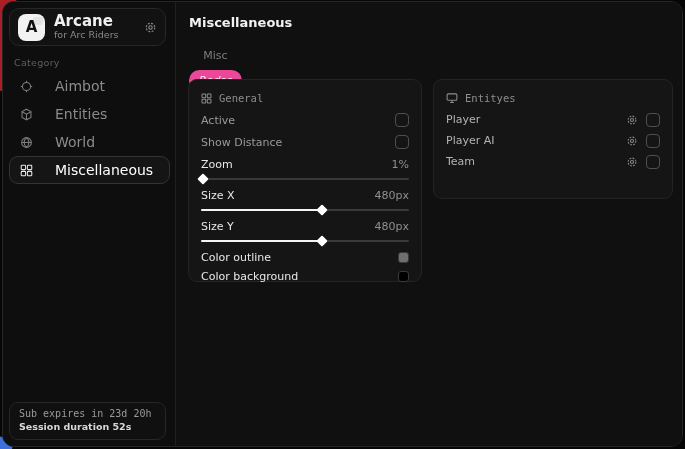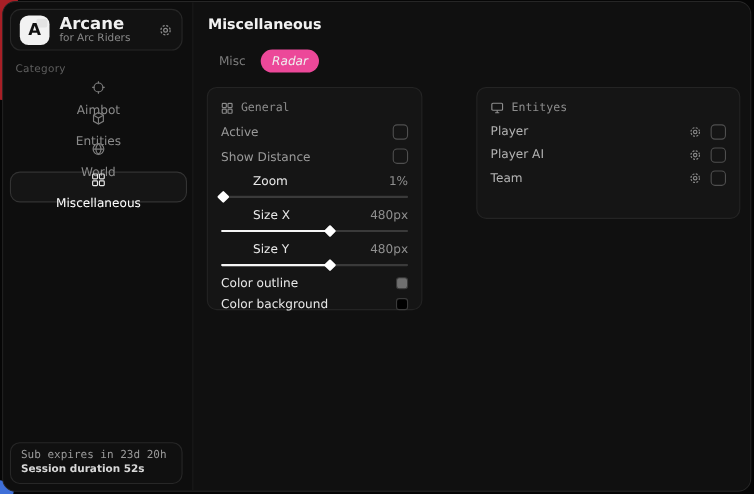--- a/index.html
+++ b/index.html
@@ -26,58 +26,58 @@
   .logo::after{ content:""; position:absolute; right:2px; top:3px; width:10px; height:8px; background:#d9d9d9; opacity:.6; border-radius:2px;}
   .logo span{ position:relative; z-index:1; }
   .app-meta { margin-left:9px; line-height:1.15; }
   .app-name { color:#f0f0f0; font-size:15px; font-weight:bold; }
   .app-sub  { color:#8a8a8a; font-size:9.5px;text-align:center; }
   .side-header .hdr-gear { margin-left:auto; color:#8a8a8a; display:flex; }
 
   .cat-label { position:absolute; left:11px; top:55px; color:#5f5f5f; font-size:9.5px; letter-spacing:.3px; }
 
   .nav { position:absolute; left:6px; top:70px; width:161px; }
-  .nav-item { height:28px; display:flex; align-items:center; gap:8px; padding:0 9px;
-              border-radius:9px; color:#8b8b8b; font-size:11px; border:1px solid transparent; cursor:pointer;flex-direction:column; }
+  .nav-item { height:28px; display:flex; align-items:center; gap:22px; padding:0 9px;
+              border-radius:9px; color:#8b8b8b; font-size:14px; border:1px solid transparent; cursor:pointer; }
   .nav-item .nicon { display:flex; width:14px; justify-content:center; color:#7d7d7d; }
   .nav-item.active { color:#fff; background:#151515; border-color:#333; }
   .nav-item.active .nicon { color:#e8e8e8; }
 
   .side-footer { position:absolute; left:6px; bottom:6px; width:157px; height:38px;
                  border:1px solid #272727; border-radius:9px; background:#101010;
                  padding:5px 9px; }
   .sf-line1 { font-family:"DejaVu Sans Mono","Liberation Mono",monospace; font-size:10px; color:#9a9a9a; white-space:nowrap; }
   .sf-line2 { font-size:9.5px; color:#d8d8d8; font-weight:bold; margin-top:2px; }
 
   
   .main { position:relative; flex:1; background:#101010; }
   .page-title { position:absolute; left:13px; top:13px; color:#f2f2f2; font-size:13px; font-weight:bold; }
 
-  .tabs { position:absolute; left:13px; top:43px; display:flex; align-items:center; gap:4px; }
+  .tabs { position:absolute; left:13px; top:43px; display:flex; align-items:center; gap:4px;flex-direction:column; }
   .tab { font-size:11px; color:#7d7d7d; padding:4px 10px; border-radius:11px; cursor:pointer; }
   .tab.active { background:#ec4899; color:#f0f0f0;font-style:italic; }
 
   .panel { position:absolute; background:#151515; border:1px solid #242424; border-radius:9px; padding:9px 12px 10px; }
-  .panel-general  { left:12px; top:77px; width:196px; height:203px; }
+  .panel-general  { left:12px; top:77px; width:234px; height:203px; }
   .panel-entities { left:257px; top:77px; width:240px; height:120px; }
 
   .panel-head { display:flex; align-items:center; gap:7px; color:#8d8d8d;
                 font-family:"DejaVu Sans Mono","Liberation Mono",monospace; font-size:10.5px; height:18px; margin-bottom:2px;}
   .panel-head .picon{ display:flex; color:#8d8d8d; }
 
   .row { display:flex; align-items:center; justify-content:space-between; }
   .row-cb { height:22px; }
   .row-lab-dim   { color:#9a9a9a; font-size:11px; }
   .row-lab-bright{ color:#e8e8e8; font-size:11px; }
   .row-val { color:#8f8f8f; font-size:11px; }
 
   .checkbox { width:14px; height:14px; border:1.5px solid #4f4f4f; border-radius:4px; background:transparent; cursor:pointer; }
 
   .slider-row { margin-top:3px; }
-  .slider-lab { height:17px;margin-left:29px; }
+  .slider-lab { height:17px; }
   .slider { position:relative; height:10px; margin:1px 0 2px; cursor:pointer; }
   .slider .track { position:absolute; left:0; right:0; top:4px; height:2px; background:#3a3a3a; border-radius:2px; }
   .slider .fill  { position:absolute; left:0; top:4px; height:2px; background:#f5f5f5; border-radius:2px; }
   .slider .thumb { position:absolute; top:1px; width:8px; height:8px; background:#fff; transform:rotate(45deg); margin-left:-4px; border-radius:1px; }
 
   .row-color { height:19px; }
   .swatch { width:11px; height:11px; border-radius:3px; border:1px solid #3a3a3a; cursor:pointer; }
 
   .erow { height:21px; display:flex; align-items:center; }
   .erow .elab { flex:1; color:#b3b3b3; font-size:11px; }

